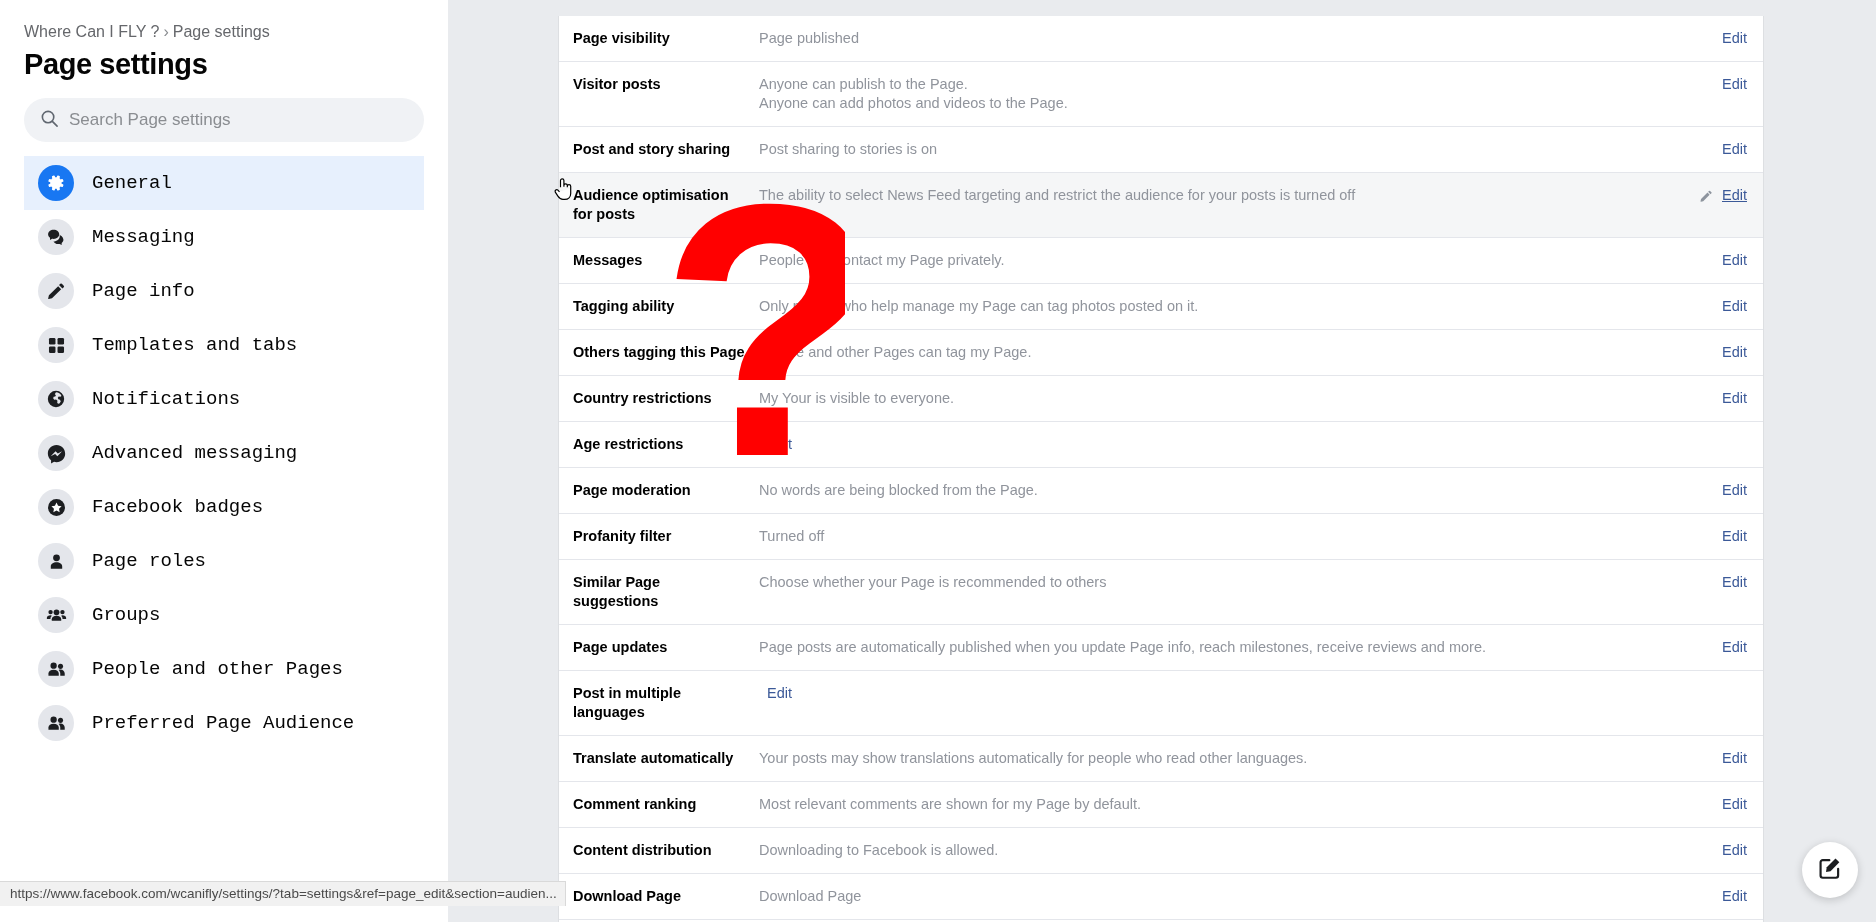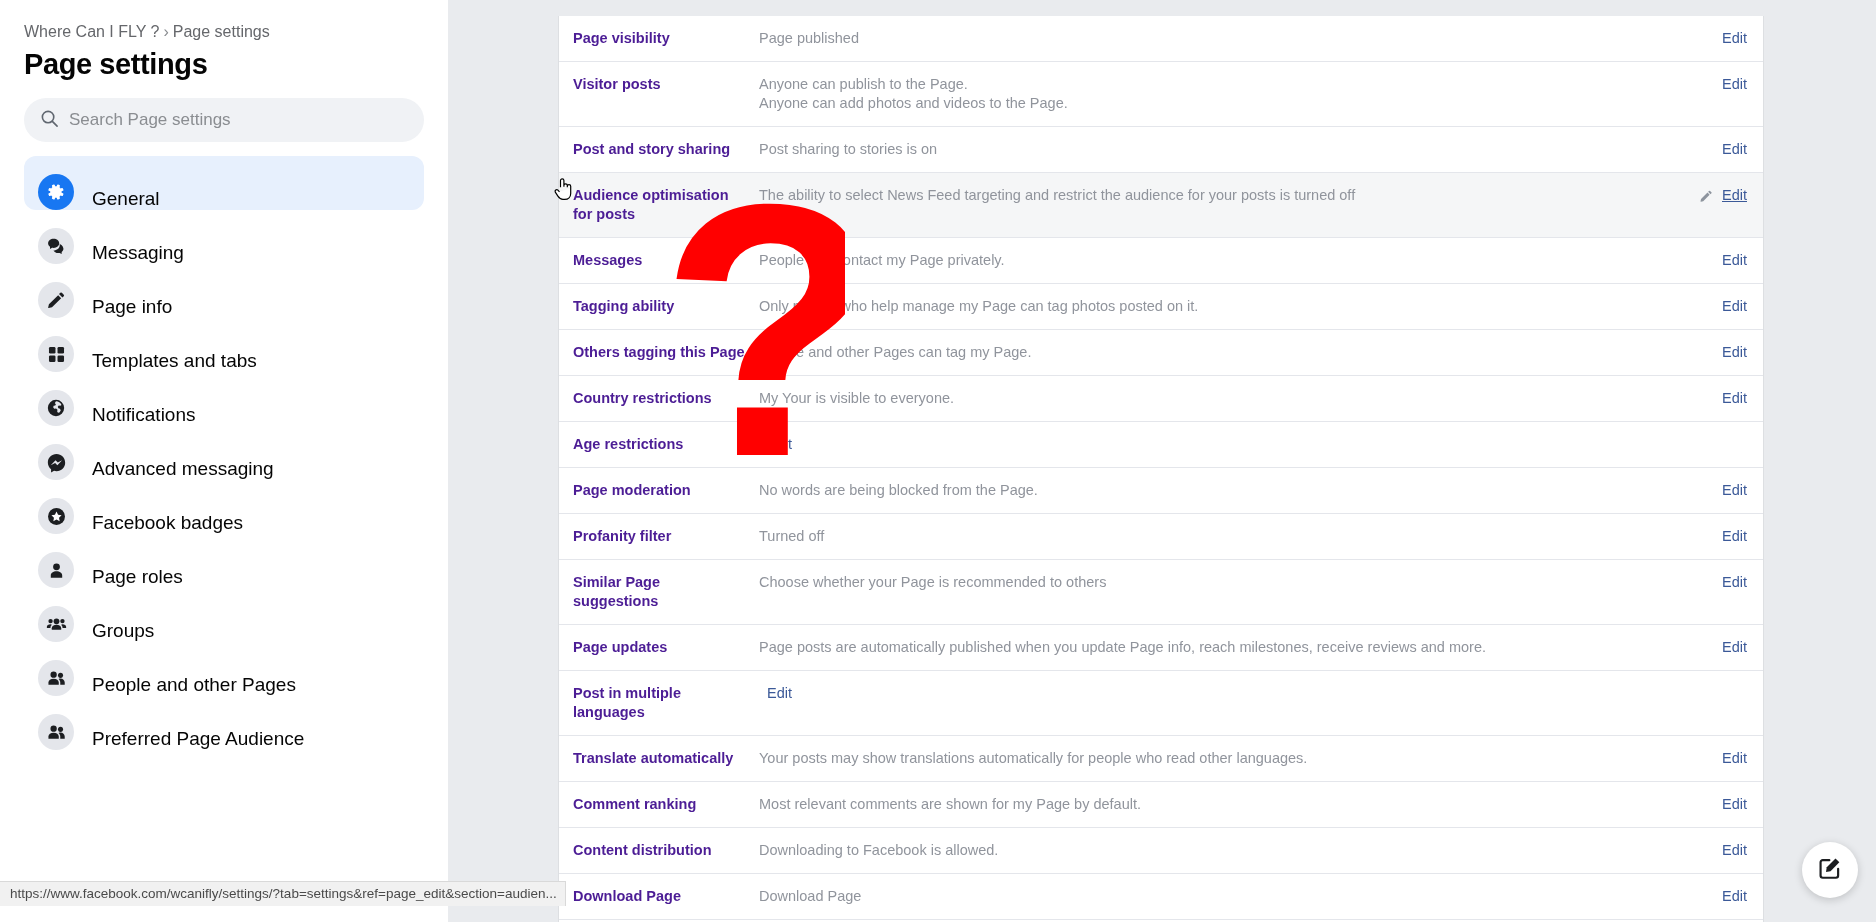--- a/index.html
+++ b/index.html
@@ -59,26 +59,27 @@
     font-size: 17px;
     color: #050505;
     font-family: "Liberation Sans", sans-serif;
     width: 100%;
   }
   .search-input::placeholder { color: #8a8d91; }
 
   .nav { margin-top: 14px; }
   .nav-item {
     display: flex;
-    align-items: flex-end;
+    align-items: center;
     gap: 18px;
     height: 54px;
-    border-radius: 12px;
+    border-radius: 0;
     padding: 0 14px;
     cursor: pointer;
+    font-family: Liberation Mono, monospace;
   }
   .nav-item.active { background: #e7f0fd; }
   .nav-item .ico {
     width: 36px; height: 36px;
     border-radius: 50%;
     background: #e4e6eb;
     display: flex; align-items: center; justify-content: center;
     flex: 0 0 36px;
   }
   .nav-item.active .ico { background: #1877f2; }
@@ -128,21 +129,21 @@
     padding: 13px 16px 13px 14px;
     min-height: 44px;
     position: relative;
   }
   .row:last-child { border-bottom: none; }
   .row.highlight { background: #f5f6f7; }
   .row-label {
     flex: 0 0 182px;
     font-size: 14.5px;
     font-weight: 700;
-    color: #4c1d95;
+    color: #000000;
     line-height: 19px;
     padding-right: 10px;
   }
   .row-value {
     flex: 1 1 auto;
     font-size: 14.5px;
     color: #90949c;
     line-height: 19px;
     padding-left: 4px;
   }

